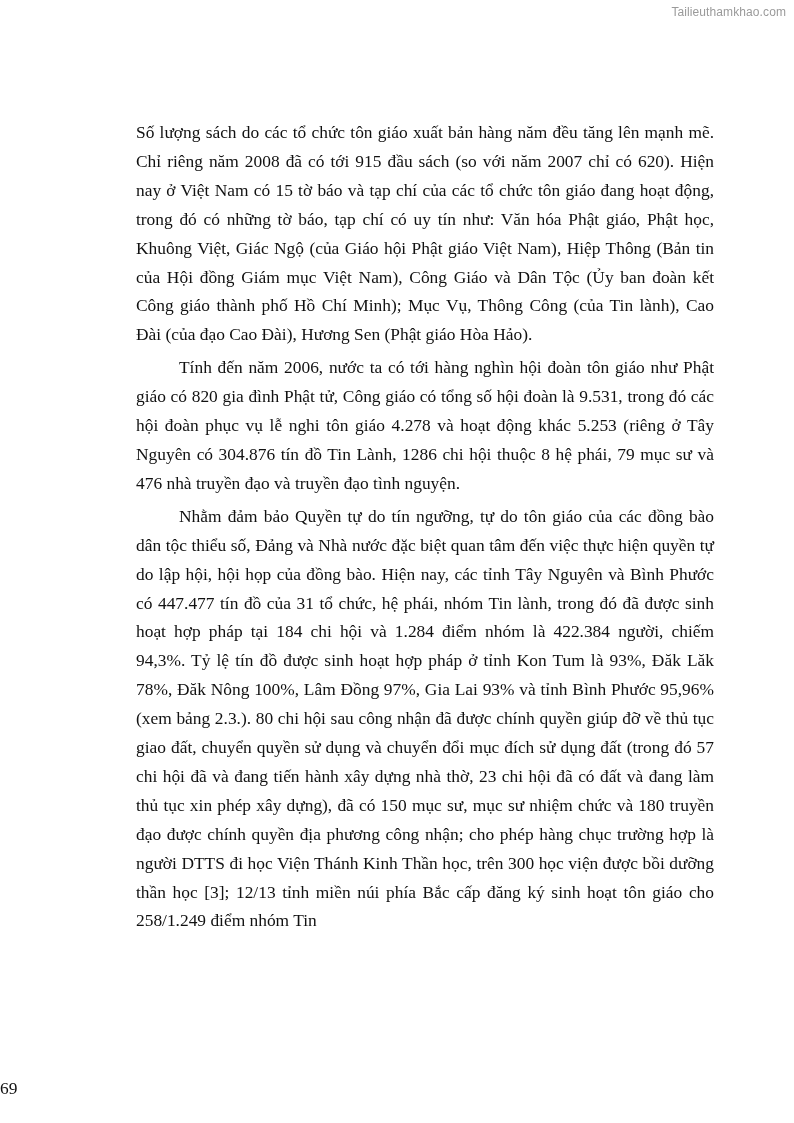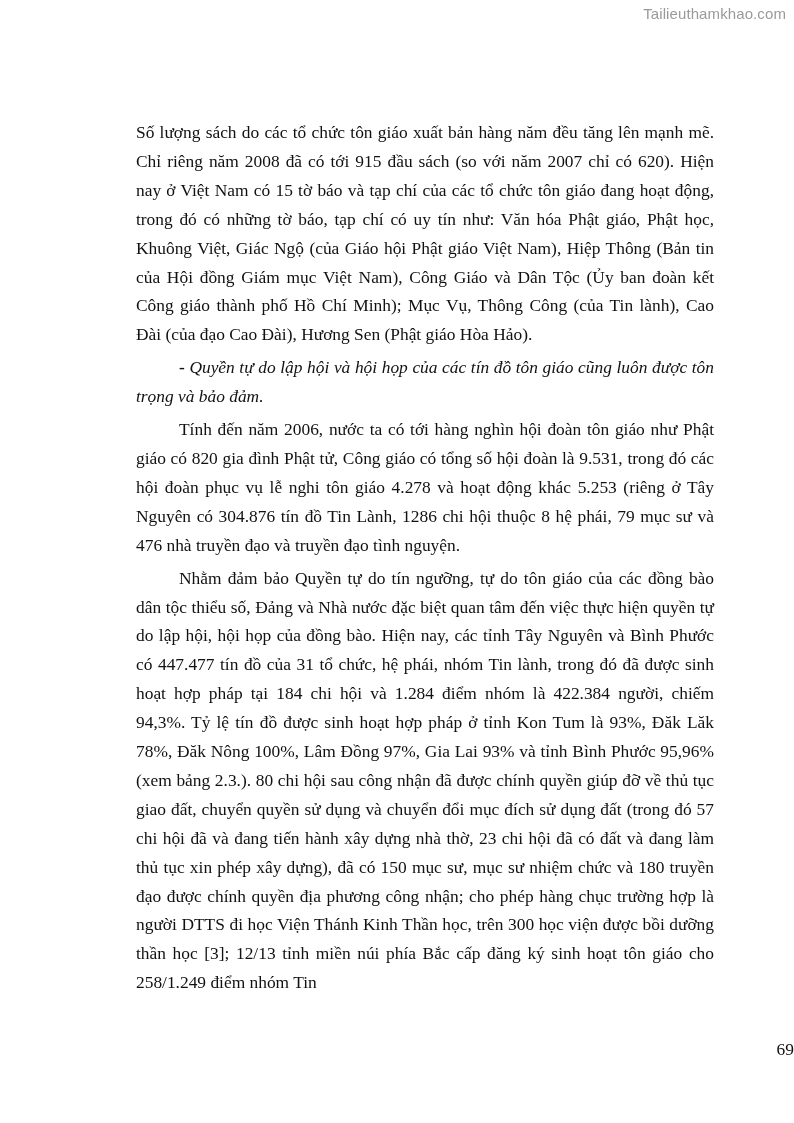--- a/index.html
+++ b/index.html
@@ -13,21 +13,21 @@
       position: relative;
       overflow: hidden;
       font-family: "Liberation Serif", "DejaVu Serif", serif;
       color: #111111;
     }
     .watermark {
       position: absolute;
       top: 5px;
       right: 8px;
       font-family: "Liberation Sans", "DejaVu Sans", sans-serif;
-      font-size: 15px;
+      font-size: 12px;
       color: #9a9a9a;
       letter-spacing: 0.1px;
       text-align: center;
     }
     .page-body {
       position: absolute;
       left: 132px;
       top: 114px;
       width: 586px;
       font-size: 17.4px;
@@ -41,30 +41,29 @@
     .indent {
       text-indent: 43px;
     }
     .italic {
       font-style: italic;
     }
     .page-number {
       position: absolute;
       left: 0;
       width: 794px;
-      top: 1039px;
-      text-align: right;
+      top: 1078px;
+      text-align: left;
       font-size: 17.4px;
     }
   </style>
 </head>
 <body>
 
 <div class="watermark">Tailieuthamkhao.com</div>
 
 <div class="page-body">
   <p>Số lượng sách do các tổ chức tôn giáo xuất bản hàng năm đều tăng lên mạnh mẽ. Chỉ riêng năm 2008 đã có tới 915 đầu sách (so với năm 2007 chỉ có 620). Hiện nay ở Việt Nam có 15 tờ báo và tạp chí của các tổ chức tôn giáo đang hoạt động, trong đó có những tờ báo, tạp chí có uy tín như: Văn hóa Phật giáo, Phật học, Khuông Việt, Giác Ngộ (của Giáo hội Phật giáo Việt Nam), Hiệp Thông (Bản tin của Hội đồng Giám mục Việt Nam), Công Giáo và Dân Tộc (Ủy ban đoàn kết Công giáo thành phố Hồ Chí Minh); Mục Vụ, Thông Công (của Tin lành), Cao Đài (của đạo Cao Đài), Hương Sen (Phật giáo Hòa Hảo).</p>
-  <p class="indent italic"><span style="font-style:normal;font-weight:bold;">- </span><span>Quyền tự do lập hội và hội họp của các tín đồ tôn giáo cũng luôn được tôn trọng và bảo đảm.</span></p>
   <p class="indent">Tính đến năm 2006, nước ta có tới hàng nghìn hội đoàn tôn giáo như Phật giáo có 820 gia đình Phật tử, Công giáo có tổng số hội đoàn là 9.531, trong đó các hội đoàn phục vụ lễ nghi tôn giáo 4.278 và hoạt động khác 5.253 (riêng ở Tây Nguyên có 304.876 tín đồ Tin Lành, 1286 chi hội thuộc 8 hệ phái, 79 mục sư và 476 nhà truyền đạo và truyền đạo tình nguyện.</p>
   <p class="indent">Nhằm đảm bảo Quyền tự do tín ngưỡng, tự do tôn giáo của các đồng bào dân tộc thiểu số, Đảng và Nhà nước đặc biệt quan tâm đến việc thực hiện quyền tự do lập hội, hội họp của đồng bào. Hiện nay, các tỉnh Tây Nguyên và Bình Phước có 447.477 tín đồ của 31 tổ chức, hệ phái, nhóm Tin lành, trong đó đã được sinh hoạt hợp pháp tại 184 chi hội và 1.284 điểm nhóm là 422.384 người, chiếm 94,3%. Tỷ lệ tín đồ được sinh hoạt hợp pháp ở tỉnh Kon Tum là 93%, Đăk Lăk 78%, Đăk Nông 100%, Lâm Đồng 97%, Gia Lai 93% và tỉnh Bình Phước 95,96% (xem bảng 2.3.). 80 chi hội sau công nhận đã được chính quyền giúp đỡ về thủ tục giao đất, chuyển quyền sử dụng và chuyển đổi mục đích sử dụng đất (trong đó 57 chi hội đã và đang tiến hành xây dựng nhà thờ, 23 chi hội đã có đất và đang làm thủ tục xin phép xây dựng), đã có 150 mục sư, mục sư nhiệm chức và 180 truyền đạo được chính quyền địa phương công nhận; cho phép hàng chục trường hợp là người DTTS đi học Viện Thánh Kinh Thần học, trên 300 học viện được bồi dưỡng thần học [3]; 12/13 tỉnh miền núi phía Bắc cấp đăng ký sinh hoạt tôn giáo cho 258/1.249 điểm nhóm Tin</p>
 </div>
 
 <div class="page-number">69</div>
 
 </body></html>

